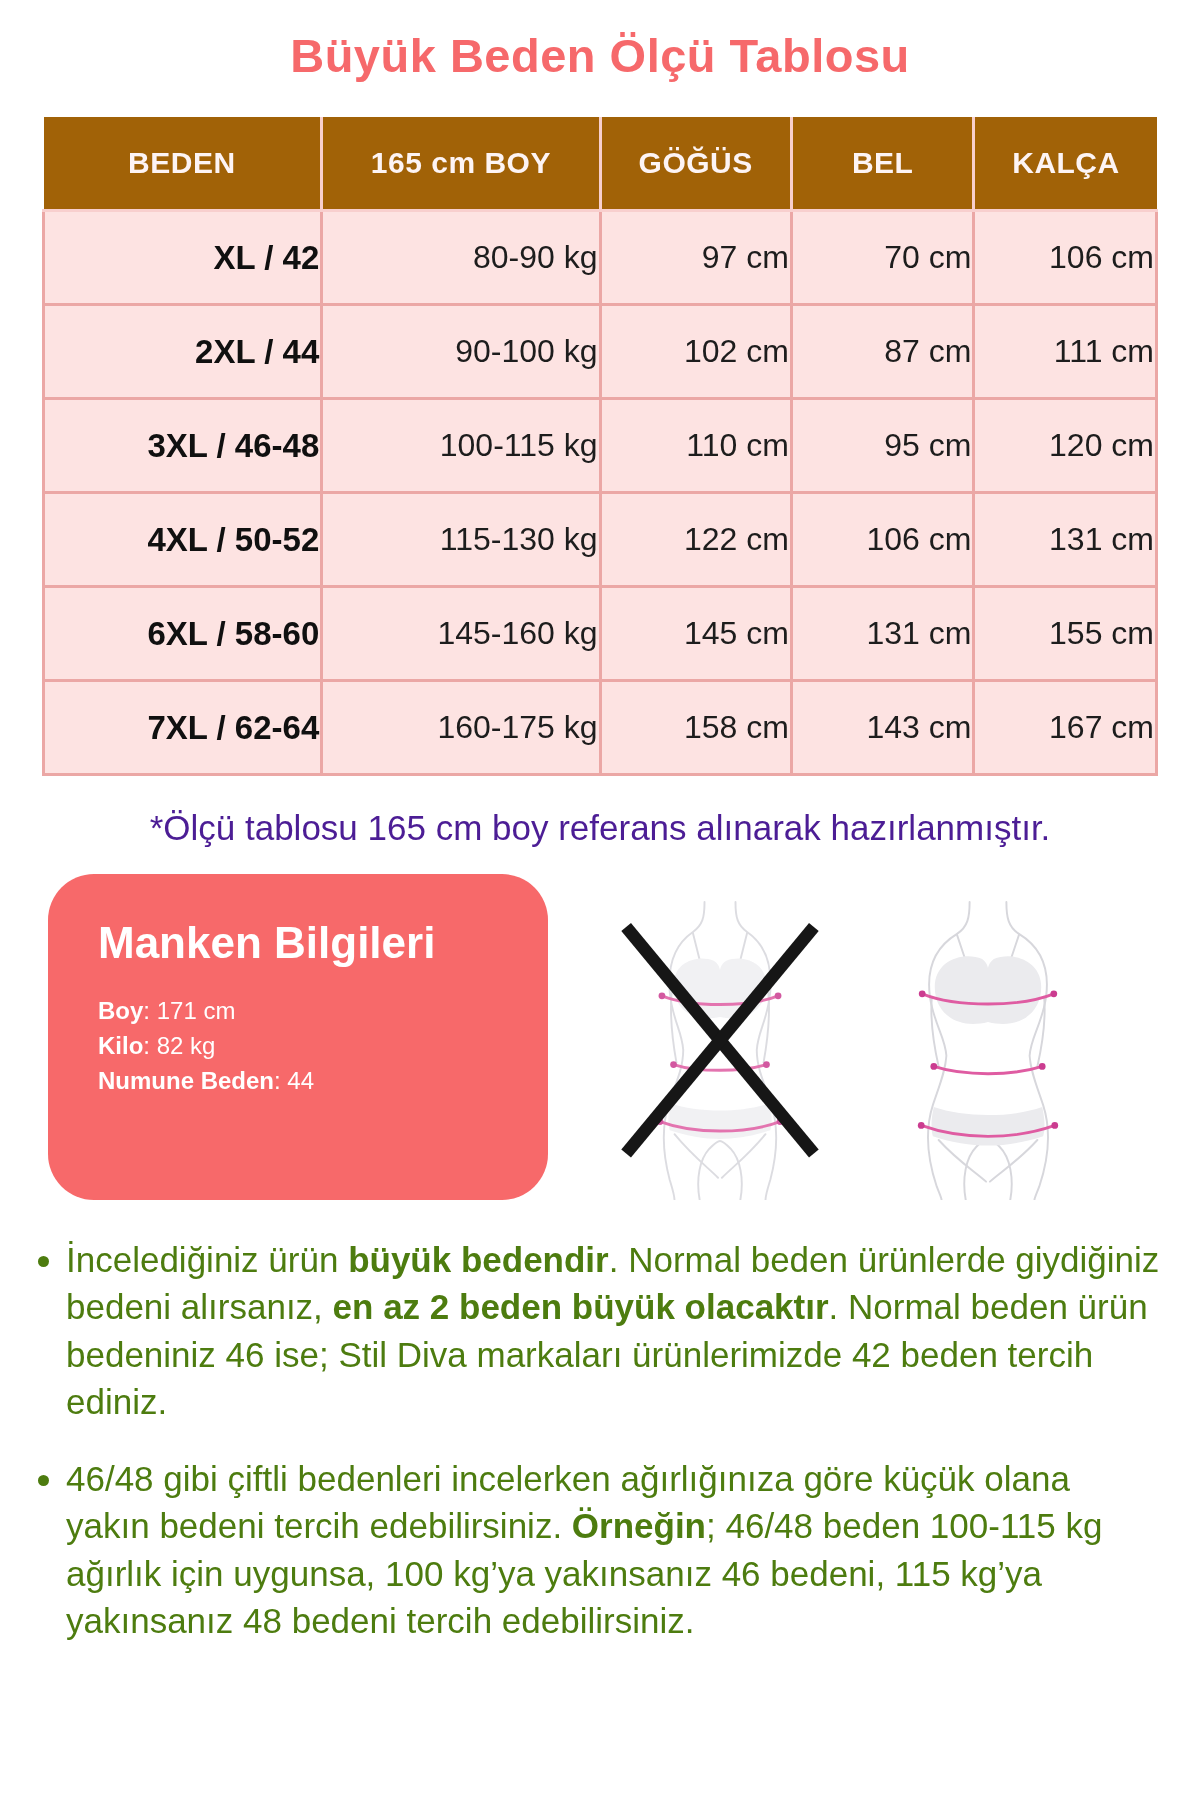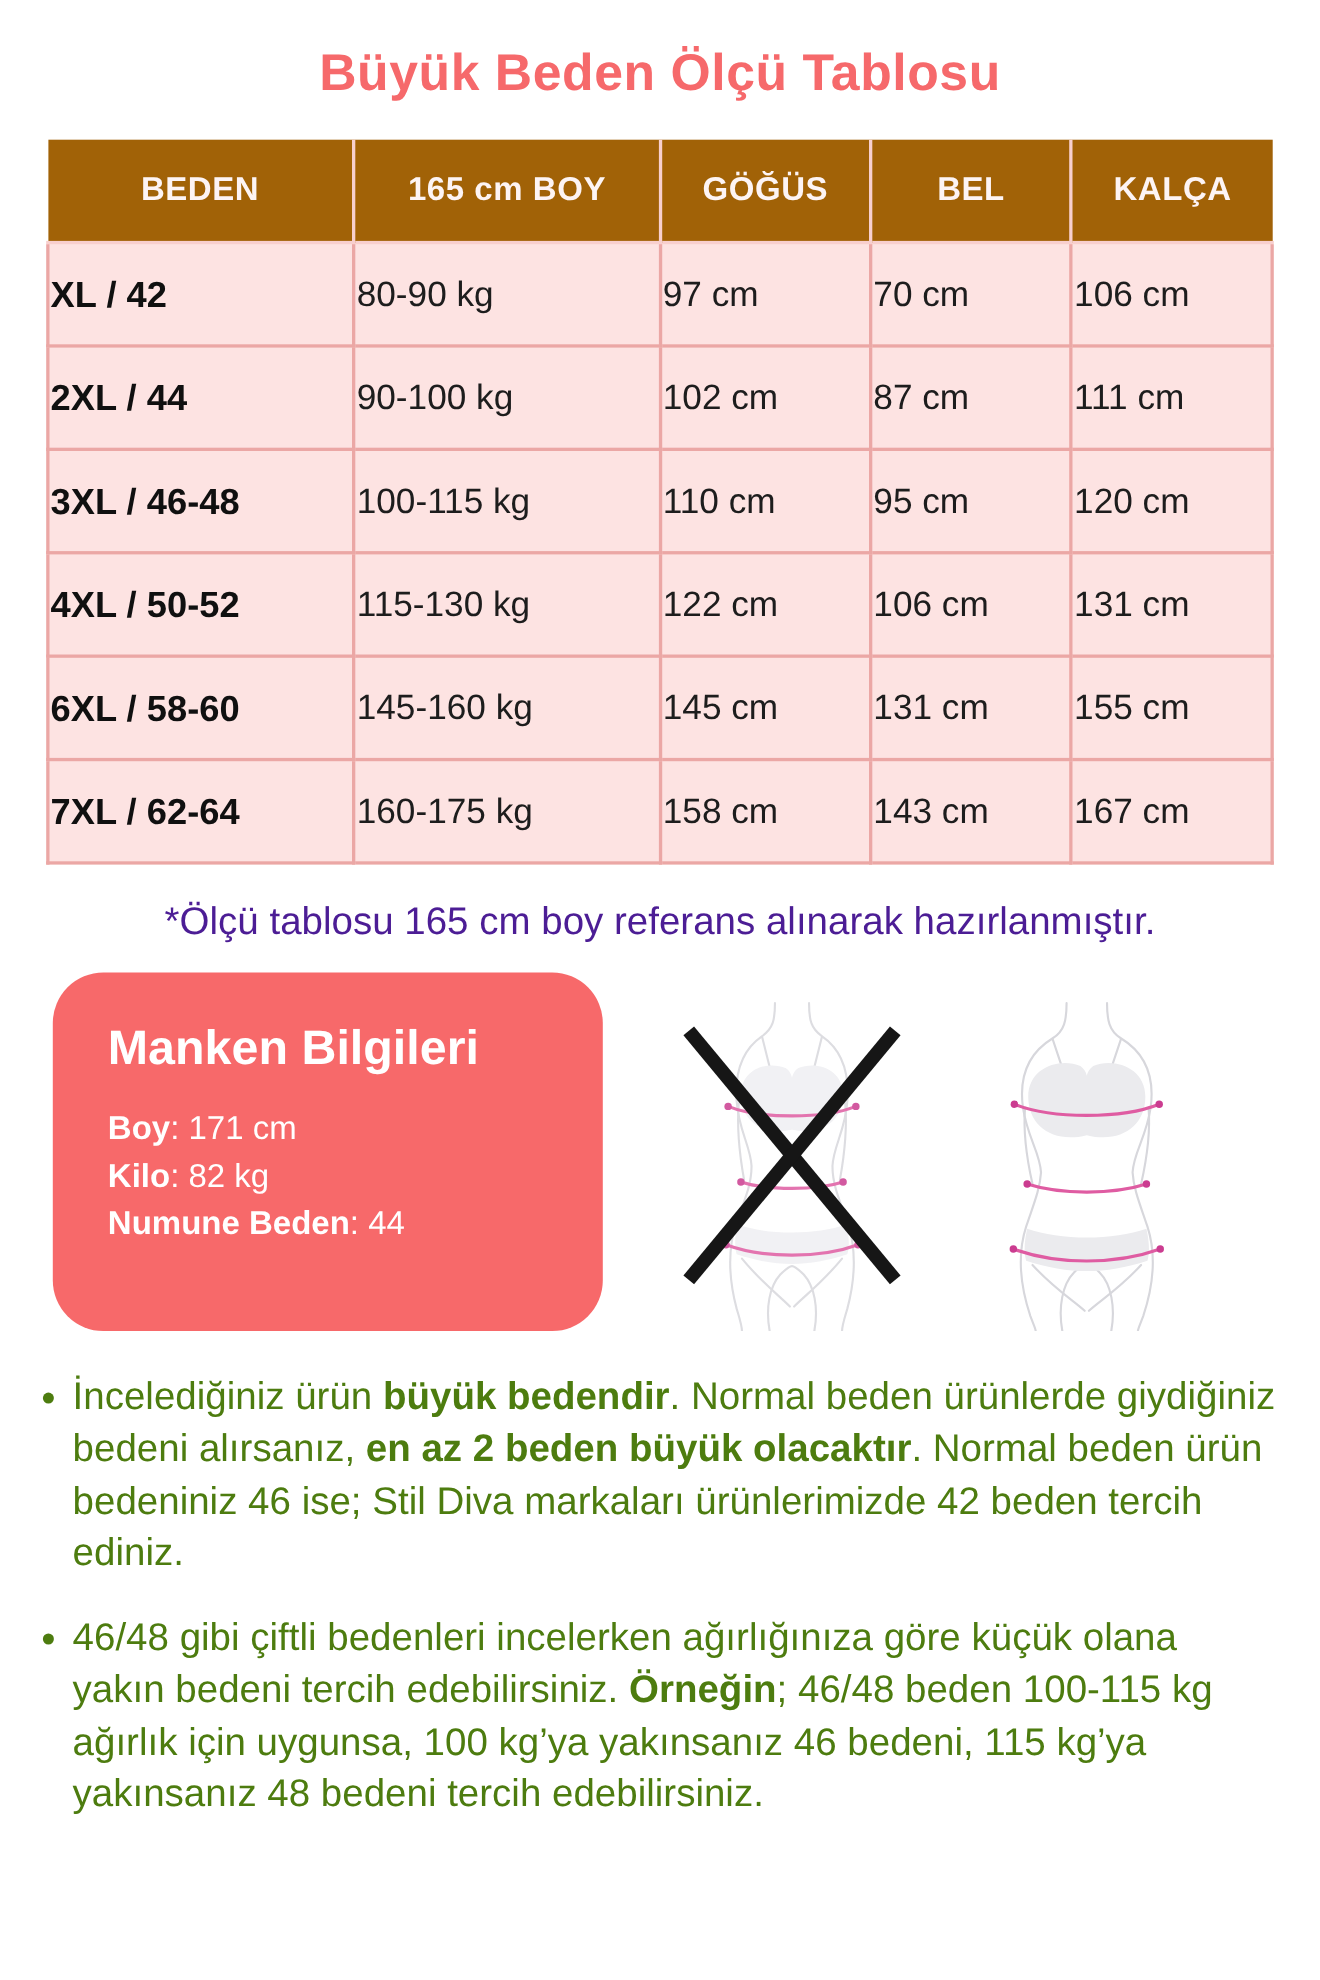--- a/index.html
+++ b/index.html
@@ -1,39 +1,39 @@
 <!DOCTYPE html>
 <html lang="tr"><head>
 <meta charset="utf-8">
 <style>
   html,body{margin:0;padding:0;background:#fff;}
   body{font-family:"Liberation Sans",sans-serif;-webkit-font-smoothing:antialiased;}
   .page{width:1200px;height:1800px;overflow:hidden;background:#fff;position:relative;}
 
-  .title{margin:14px;padding-top:24px;text-align:center;font-size:47px;font-weight:bold;
+  .title{margin:4px;padding-top:24px;text-align:center;font-size:47px;font-weight:bold;
          color:#f6696b;letter-spacing:.5px;}
 
   .size-table-wrap{margin:34px 42px 0;}
   table.size-table{width:100%;border-collapse:collapse;table-layout:fixed;}
   table.size-table th{background:#a16207;color:#fdf4f4;font-size:30px;font-weight:bold;
       height:90px;border:3px solid #f8cfce;letter-spacing:.5px;text-align:center;}
   table.size-table thead th{border-top:none;}
   table.size-table thead th:first-child{border-left:none;}
   table.size-table thead th:last-child{border-right:none;}
-  table.size-table td{background:#fde3e2;color:#1d1d1d;font-size:32px;text-align:left;
+  table.size-table td{background:#fde3e2;color:#1d1d1d;font-size:32px;text-align:right;
       height:89px;border:3px solid #eba7a5;}
   table.size-table td.size-col{font-weight:bold;color:#101010;font-size:33px;}
 
   .footnote{margin:32px 20px 0;text-align:center;font-size:35px;color:#4c1d95;}
 
   .info-row{margin:26px 40px 0 48px;display:flex;}
   .model-box{width:500px;flex:none;background:#f7696a;border-radius:46px;color:#ffffff;
       padding:44px 58px 36px 50px;box-sizing:border-box;}
   .model-title{margin:0 0 26px;font-size:44px;font-weight:bold;}
-  .model-line{font-size:30px;line-height:1.45;}
+  .model-line{font-size:24px;line-height:1.45;}
   .model-line b{font-weight:bold;}
 
   .figures{flex:1;display:flex;justify-content:center;gap:62px;padding-top:26px;}
   svg.figure{display:block;}
 
   .notes{margin:36px 40px 0 0;padding-left:66px;}
   .notes li{font-size:35px;line-height:1.35;color:#4d7c0f;margin-bottom:30px;}
   .notes li b{font-weight:bold;}
 </style>
 </head>

